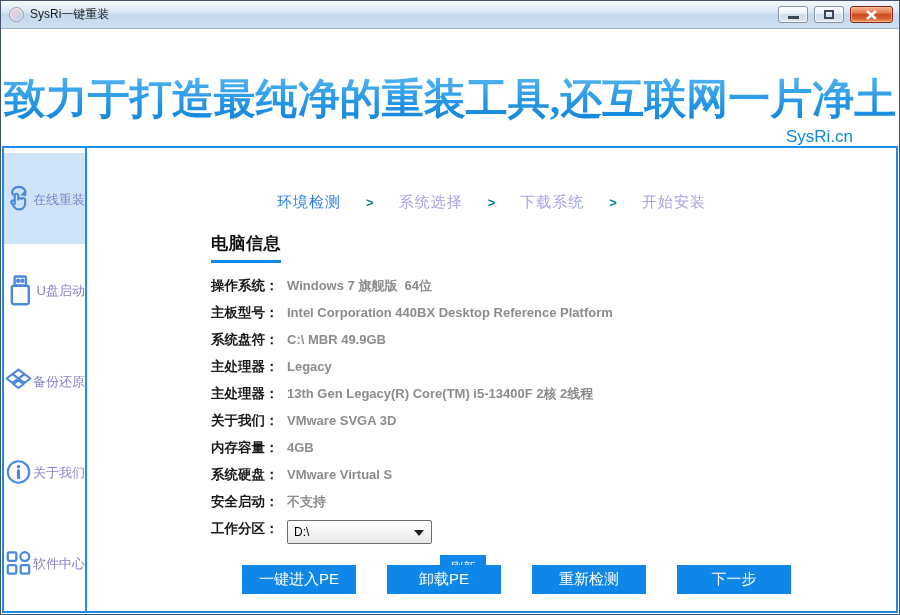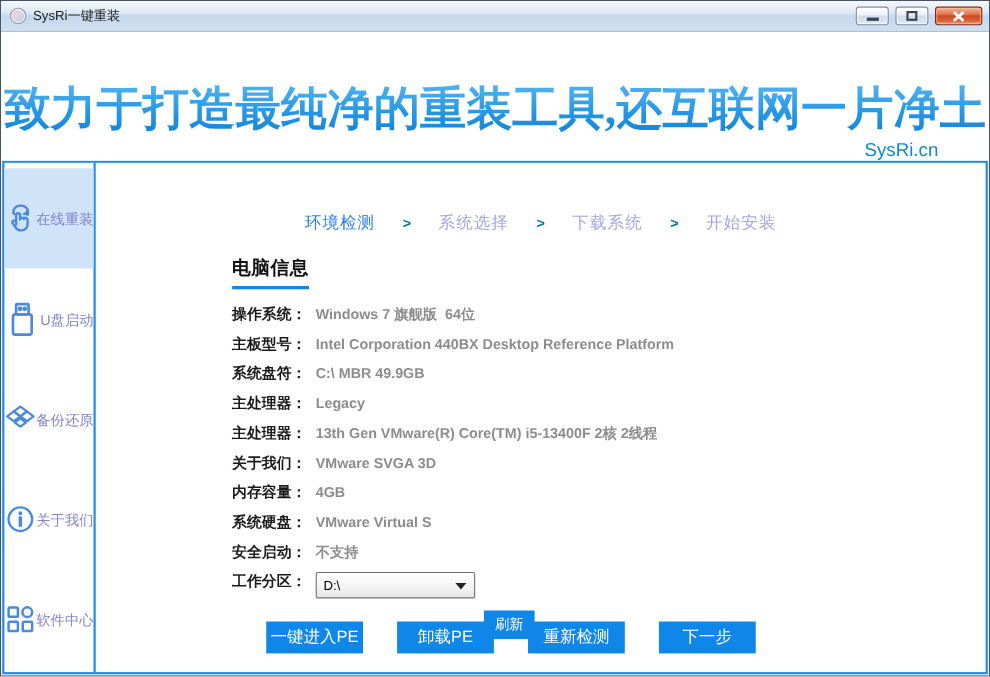--- a/index.html
+++ b/index.html
@@ -81,21 +81,21 @@
     position:absolute; right:7px; top:9px; width:0; height:0;
     border-left:5px solid transparent; border-right:5px solid transparent; border-top:6px solid #222;
   }
   .btn-blue {
     background:#0f87e8; color:#fff; border:none; cursor:pointer;
     font-family:"Liberation Sans", sans-serif;
     margin-top:35px;
   }
   .refresh-btn { width:46px; height:26px; font-size:13px; }
   .actions { position:absolute; left:155px; bottom:17px; display:flex; gap:31px; }
-  .action-btn { width:88px; height:29px; font-size:15px; }
+  .action-btn { width:114px; height:29px; font-size:15px; }
 </style>
 </head>
 <body>
 
 <div class="app">
 
   <div class="titlebar">
     <div class="app-icon"></div>
     <div class="titlebar-text">SysRi一键重装</div>
     <div class="win-controls">
@@ -195,21 +195,21 @@
       <div class="info-row">
         <span class="info-label">系统盘符：</span>
         <span class="info-value">C:\ MBR 49.9GB</span>
       </div>
       <div class="info-row">
         <span class="info-label">主处理器：</span>
         <span class="info-value">Legacy</span>
       </div>
       <div class="info-row">
         <span class="info-label">主处理器：</span>
-        <span class="info-value">13th Gen VMware(R) Core(TM) i5-13400F 2核 2线程</span>
+        <span class="info-value">13th Gen Legacy(R) Core(TM) i5-13400F 2核 2线程</span>
       </div>
       <div class="info-row">
         <span class="info-label">关于我们：</span>
         <span class="info-value">VMware SVGA 3D</span>
       </div>
       <div class="info-row">
         <span class="info-label">内存容量：</span>
         <span class="info-value">4GB</span>
       </div>
       <div class="info-row">

